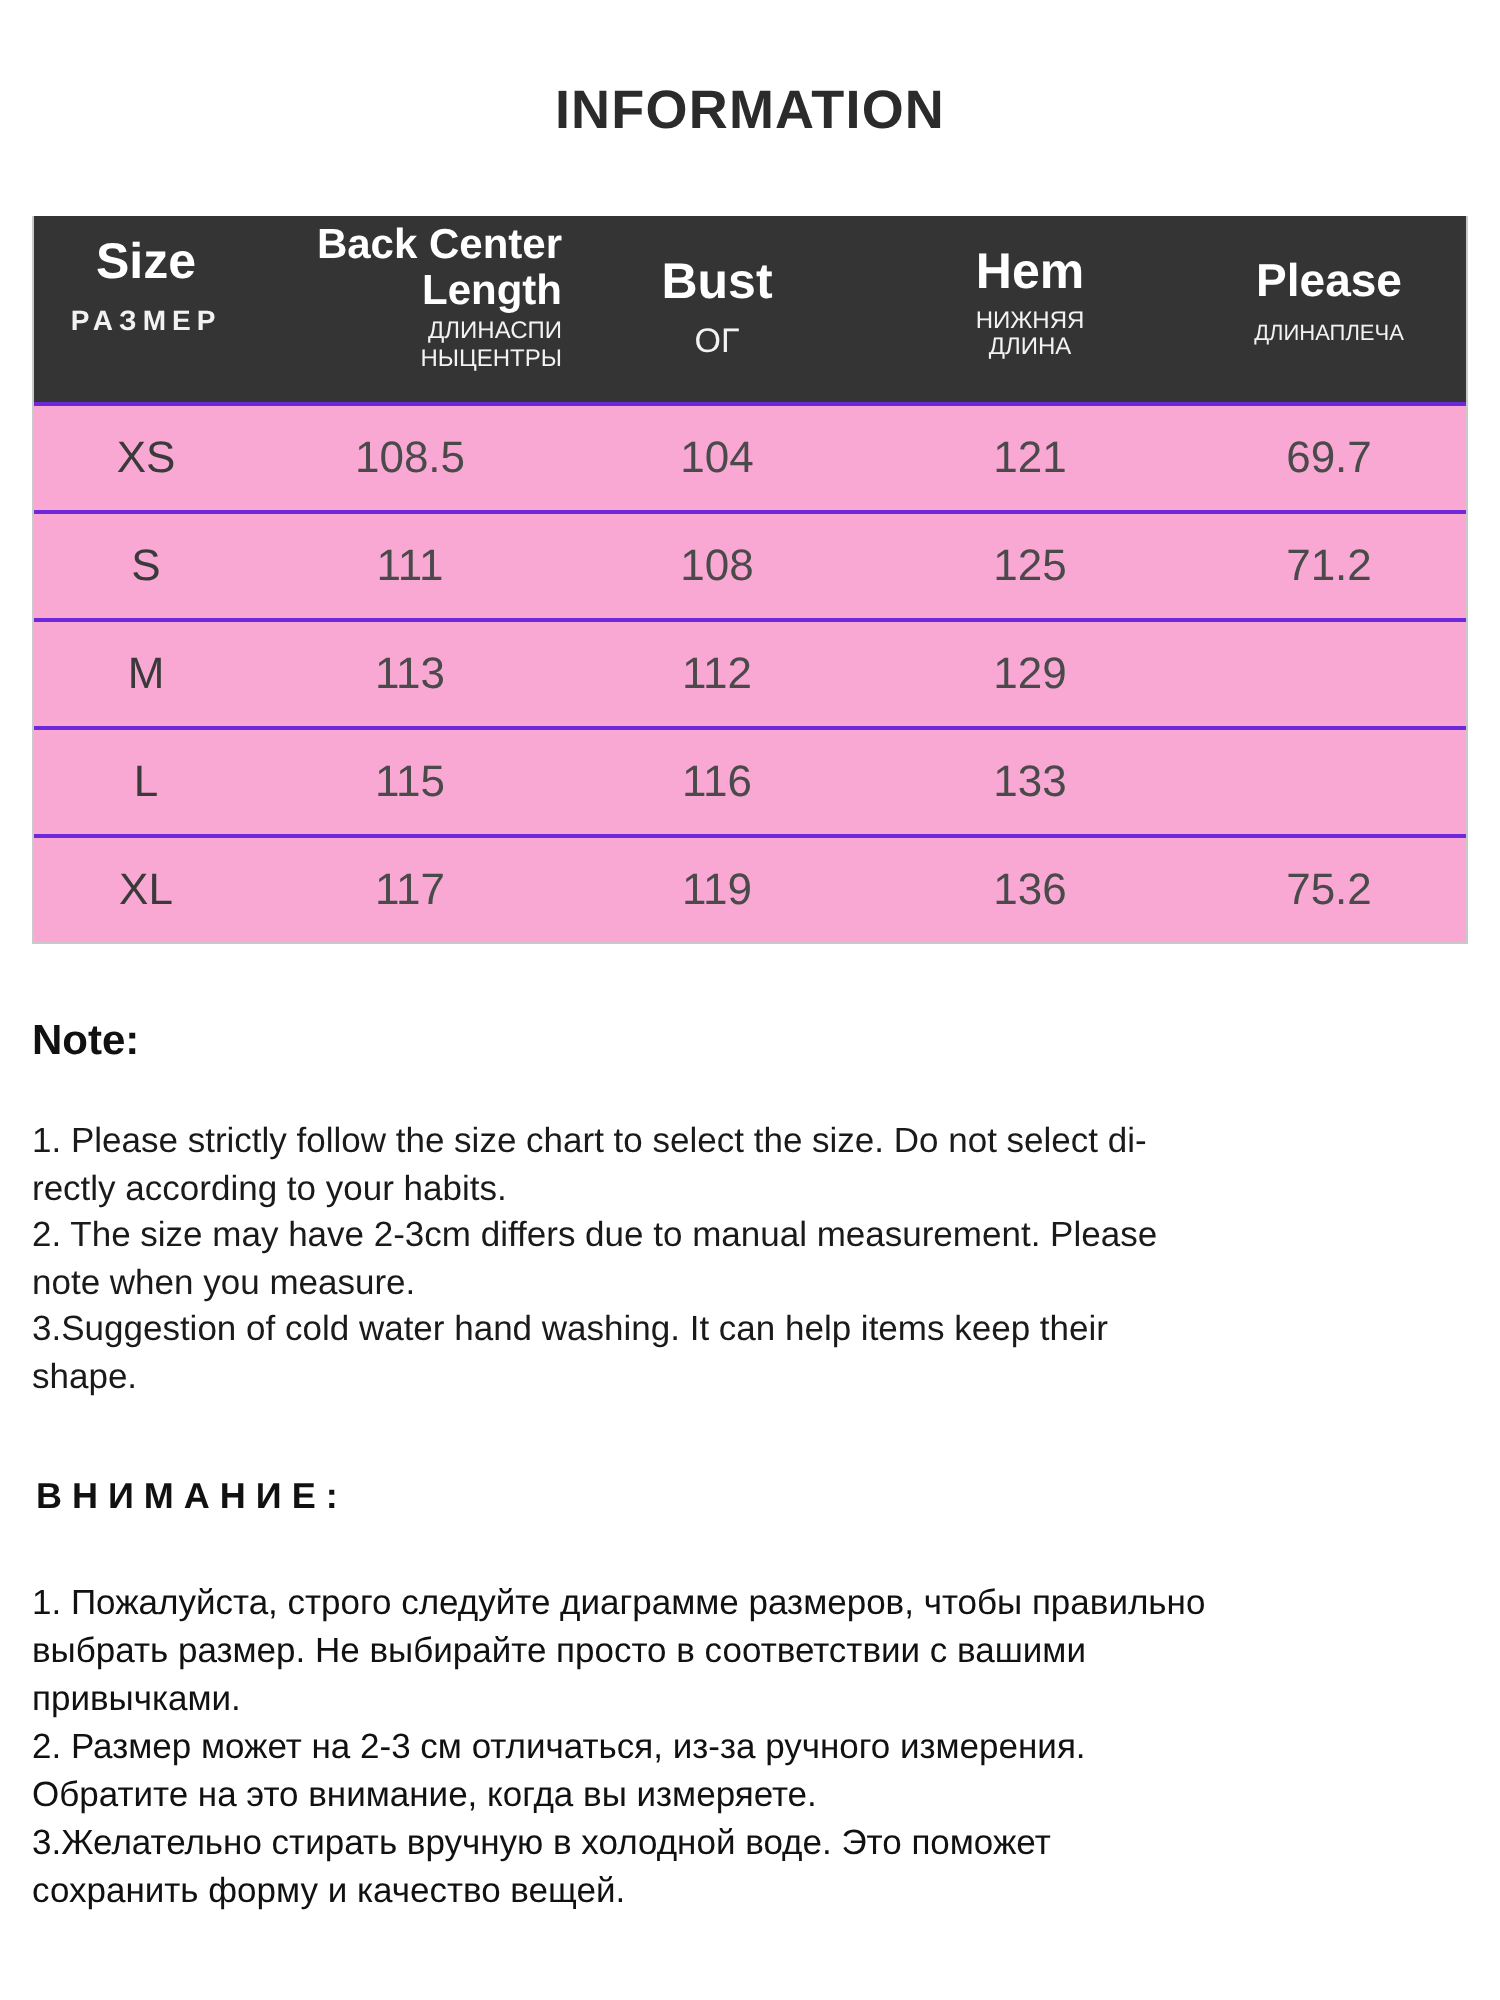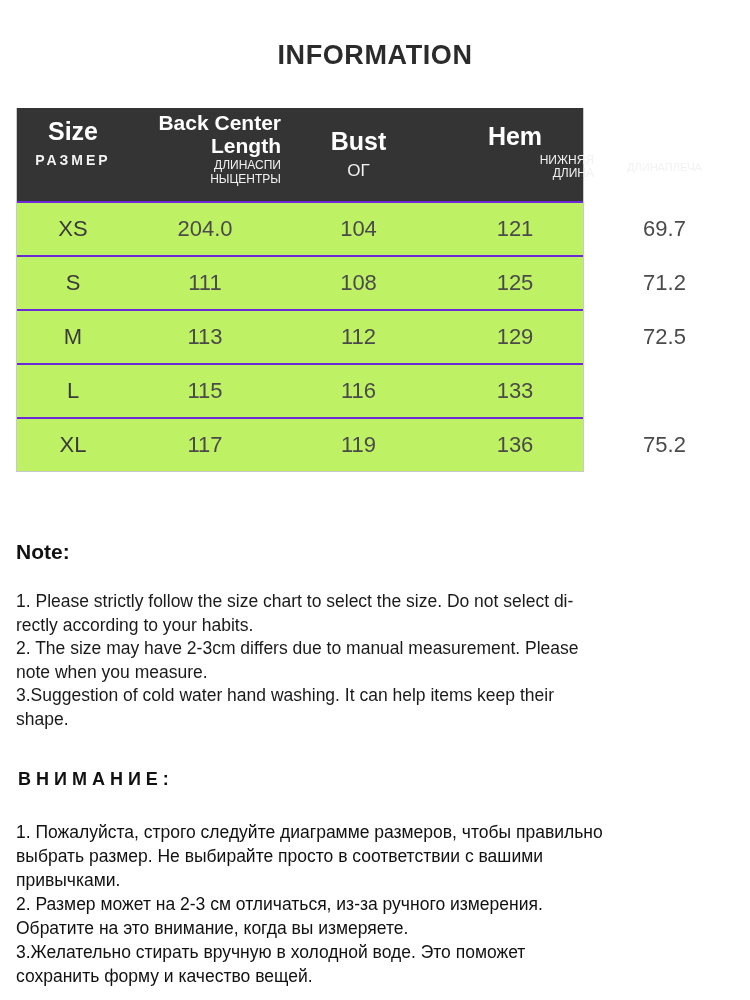--- a/index.html
+++ b/index.html
@@ -36,24 +36,24 @@
     font-weight: bold;
     letter-spacing: 0.6px;
     color: #2b2b2b;
   }
 
   
   .size-table {
     position: absolute;
     top: 108px;
     left: 16px;
-    width: 568px;
+    width: 718px;
     border: 1px solid #c9c9c9;
     border-top: none;
-    background: #bef264;
+    background: #f9a8d4;
   }
 
   .table-head {
     display: flex;
     background: #343434;
     height: 93px;
     align-items: flex-start;
   }
 
   .th {
@@ -103,21 +103,21 @@
 
   .th.col-size .ru {
     font-size: 14px;
     letter-spacing: 3px;
     margin-top: 8px;
     font-weight: bold;
   }
   .th.col-bust .ru   { font-size: 17px; margin-top: 6px; }
   .th.col-sleeve .ru { font-size: 11px; margin-top: 8px; }
   .th.col-back .ru   { font-size: 12px; margin-top: 2px; }
-  .th.col-hem .ru    { font-size: 12px; margin-top: 4px; text-align: right; }
+  .th.col-hem .ru    { font-size: 12px; margin-top: 4px; }
 
   .table-row {
     display: flex;
     height: 54px;
     align-items: center;
     border-top: 2px solid #6d28d9;
   }
   .table-row:first-of-type { border-top: none; }
 
   .td {
@@ -127,21 +127,21 @@
     color: #4a4a4a;
     font-weight: 300;
   }
 
   .td.col-size { color: #3a3a3a; }
 
   
   .notes {
     position: absolute;
     left: 16px;
-    top: 540px;
+    top: 509px;
     width: 718px;
   }
 
   .note-heading {
     font-size: 21px;
     font-weight: bold;
     color: #111111;
     margin: 0 0 26px 0;
   }
 
@@ -207,40 +207,39 @@
 
       <div class="th col-sleeve">
         <span class="en">Please</span>
         <span class="ru">ДЛИНАПЛЕЧА</span>
       </div>
 
     </div>
 
     <div class="table-row">
       <div class="td col-size">XS</div>
-      <div class="td col-back">204.0</div>
+      <div class="td col-back">108.5</div>
       <div class="td col-bust">104</div>
       <div class="td col-hem">121</div>
       <div class="td col-sleeve">69.7</div>
     </div>
 
     <div class="table-row">
       <div class="td col-size">S</div>
       <div class="td col-back">111</div>
       <div class="td col-bust">108</div>
       <div class="td col-hem">125</div>
       <div class="td col-sleeve">71.2</div>
     </div>
 
     <div class="table-row">
       <div class="td col-size">M</div>
       <div class="td col-back">113</div>
       <div class="td col-bust">112</div>
       <div class="td col-hem">129</div>
-      <div class="td col-sleeve">72.5</div>
     </div>
 
     <div class="table-row">
       <div class="td col-size">L</div>
       <div class="td col-back">115</div>
       <div class="td col-bust">116</div>
       <div class="td col-hem">133</div>
     </div>
 
     <div class="table-row">

